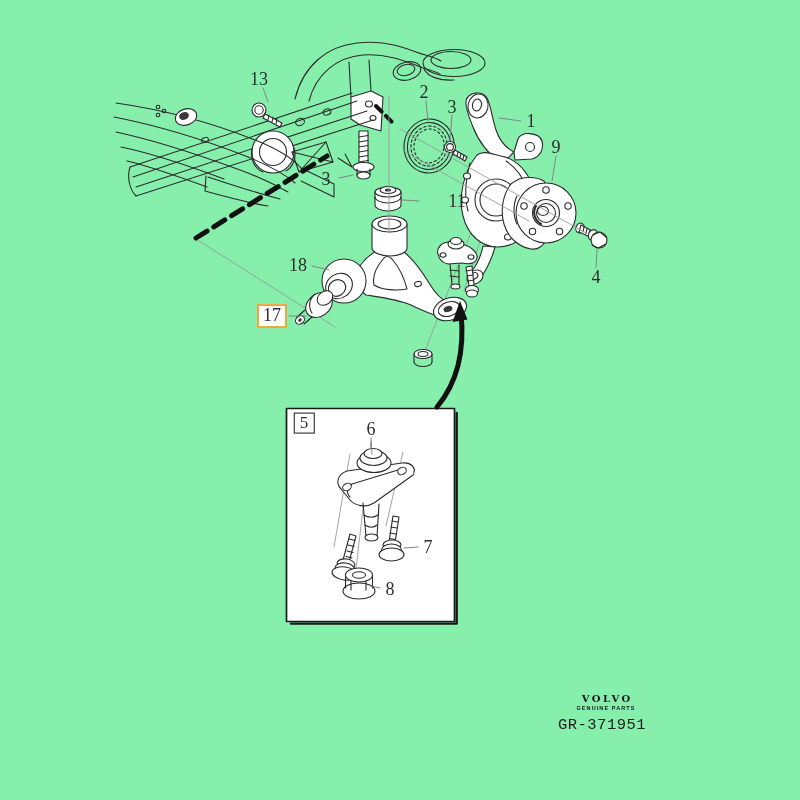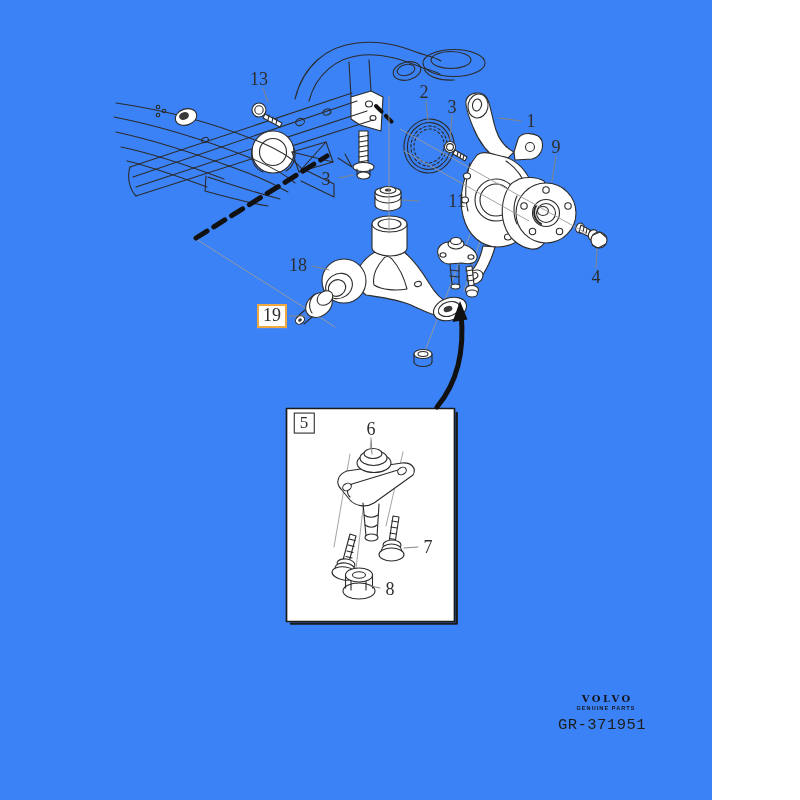--- a/index.html
+++ b/index.html
@@ -1,16 +1,16 @@
 <!DOCTYPE html>
 <html><head>
 <meta charset="utf-8">
 <style>
   html,body{margin:0;padding:0;background:#fff;}
-  #stage{position:relative;width:712px;height:800px;background:#3b82f6;overflow:hidden;
+  #stage{position:relative;width:800px;height:800px;background:#86efac;overflow:hidden;
          font-family:"Liberation Serif",serif;}
   #art{position:absolute;left:0;top:0;}
   #labels-layer{position:absolute;left:0;top:0;width:800px;height:800px;}
   .part-label{position:absolute;transform:translate(-50%,-50%);
       font-family:"Liberation Serif",serif;font-size:18px;line-height:1.05;
       color:#2d2d2d;white-space:nowrap;background:transparent;}
   .part-label.highlight-box{border:2.4px solid #F0A63C;padding:0 4px 1px;background:#fff;}
   .part-label.black-box{border:1.7px solid #1a1a1a;padding:0 5px 1px;background:#fff;font-size:17px;}
   .footer{position:absolute;left:556px;top:693px;width:100px;text-align:center;color:#15151d;}
   .volvo-wordmark{font-family:"DejaVu Serif",serif;font-weight:bold;font-size:10px;
@@ -279,21 +279,21 @@
 <div id="labels-layer">
       <div class="part-label" style="left: 259px; top: 79px;">13</div>
       <div class="part-label" style="left: 326px; top: 179px;">3</div>
       <div class="part-label" style="left: 424px; top: 92px;">2</div>
       <div class="part-label" style="left: 452px; top: 107px;">3</div>
       <div class="part-label" style="left: 531px; top: 121px;">1</div>
       <div class="part-label" style="left: 556px; top: 147px;">9</div>
       <div class="part-label" style="left: 429px; top: 201px; margin-left: 28px;">11</div>
       <div class="part-label" style="left: 596px; top: 277px;">4</div>
       <div class="part-label" style="left: 298px; top: 265px;">18</div>
-      <div class="part-label highlight-box" style="left: 272px; top: 316px;">19</div>
+      <div class="part-label highlight-box" style="left: 272px; top: 316px;">17</div>
       <div class="part-label black-box" style="left: 304px; top: 423px;">5</div>
       <div class="part-label" style="left: 371px; top: 429px;">6</div>
       <div class="part-label" style="left: 428px; top: 547px;">7</div>
       <div class="part-label" style="left: 390px; top: 589px;">8</div>
     </div>
 
 <div class="footer">
   <div class="volvo-wordmark">VOLVO</div>
   <div class="volvo-tagline">GENUINE PARTS</div>
   <div class="drawing-number">GR-371951</div>

